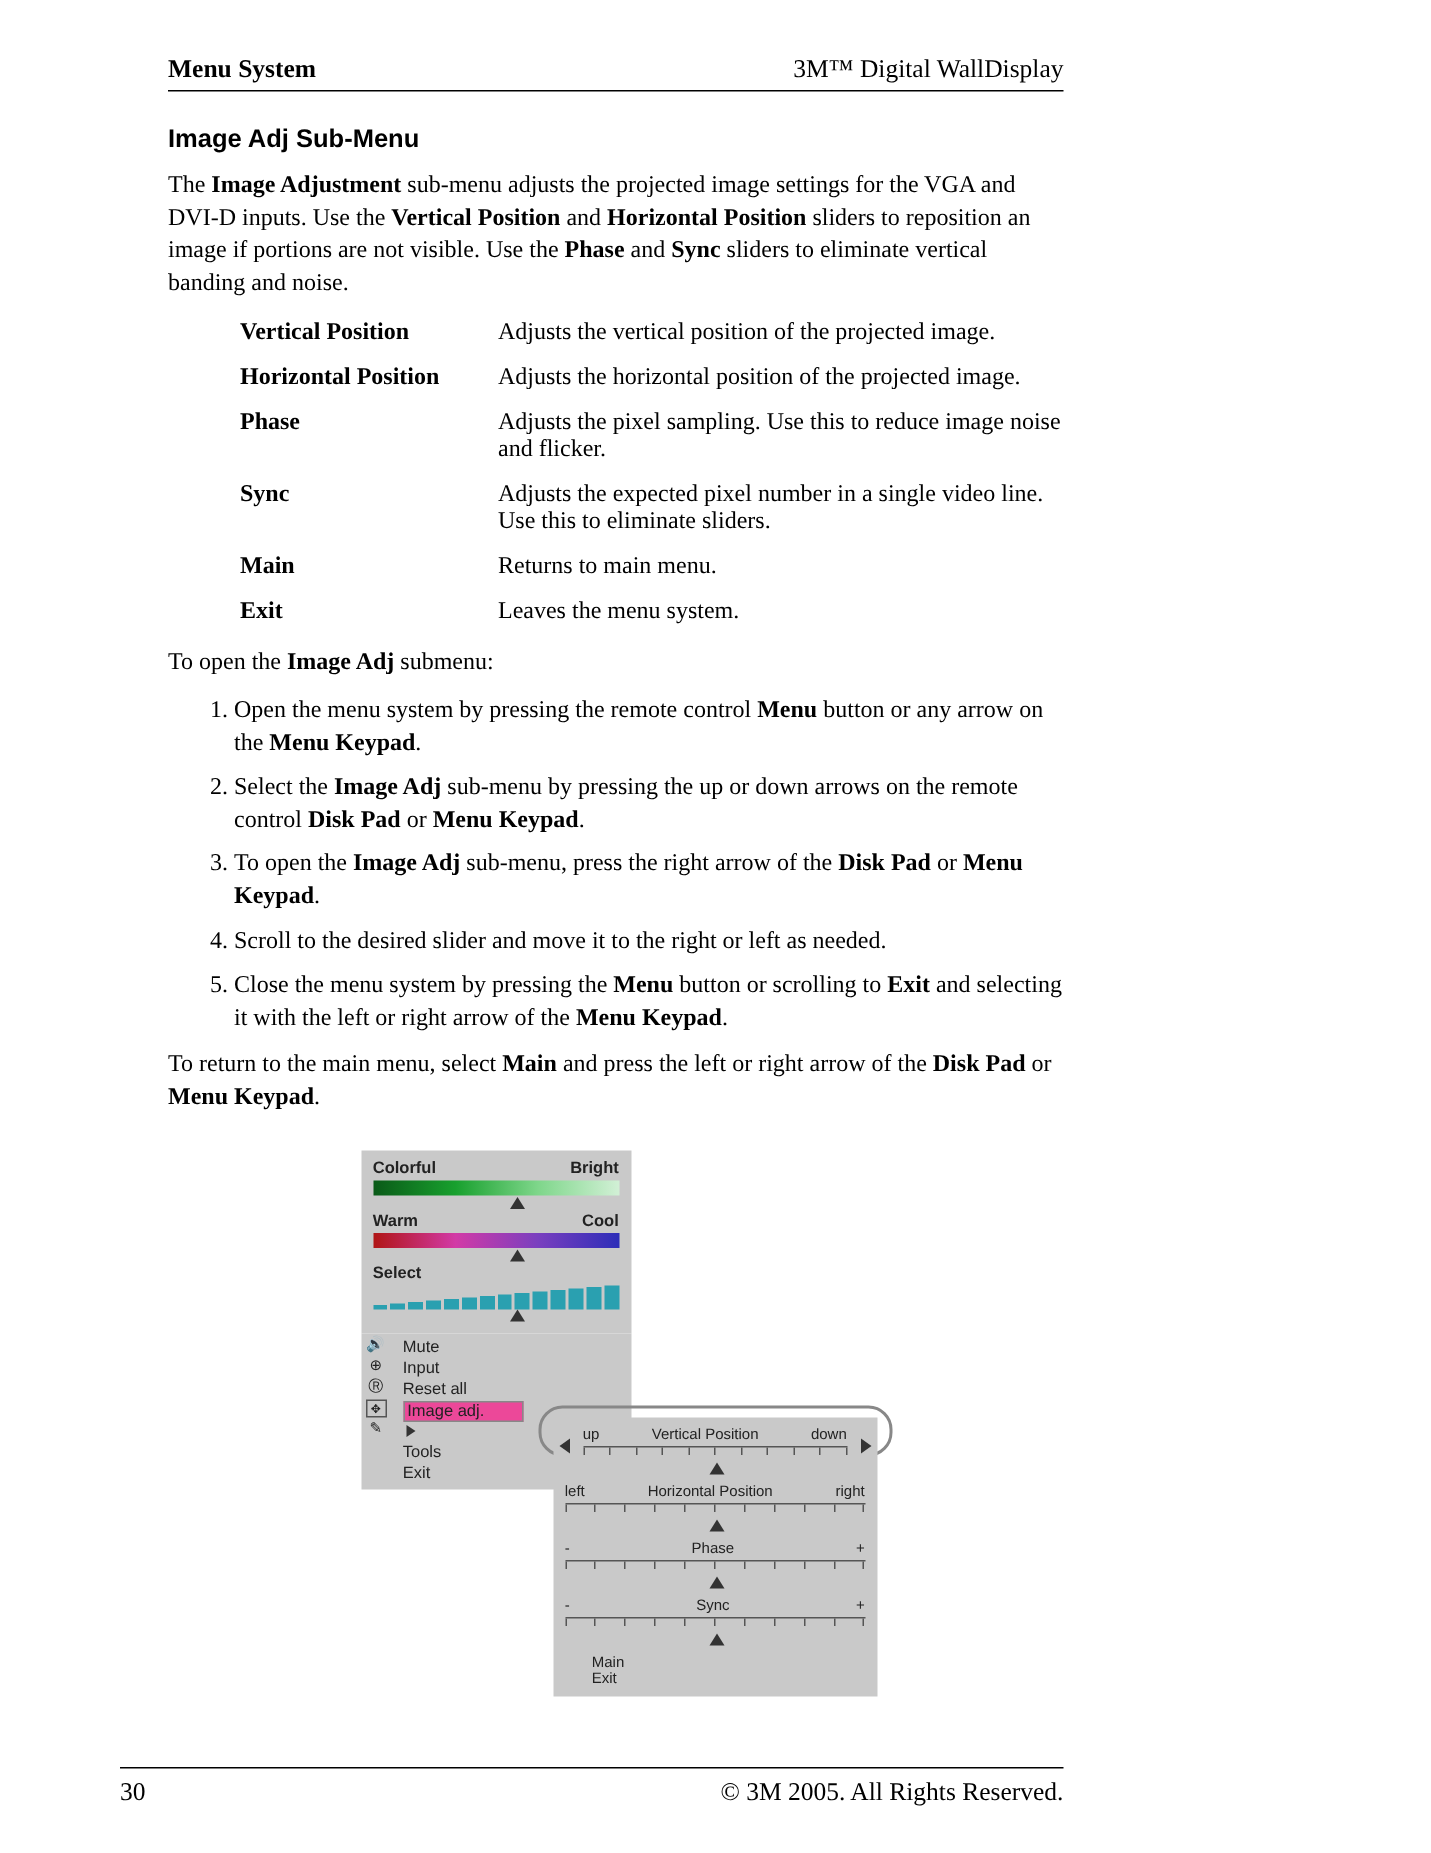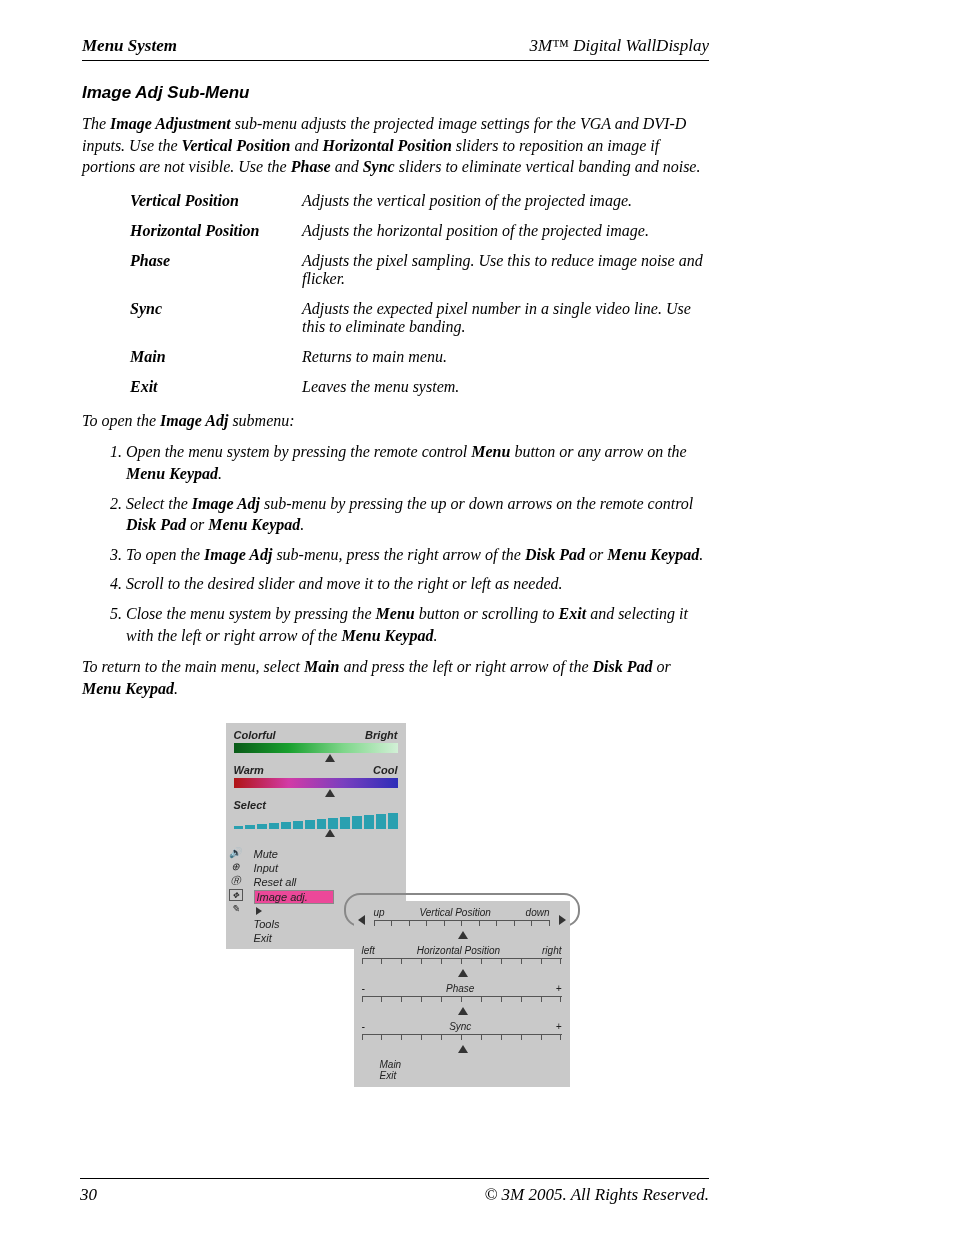--- a/index.html
+++ b/index.html
@@ -7,23 +7,22 @@
     padding: 0;
     background: #fff;
     font-family: "Times New Roman", Times, serif;
     font-size: 16px;
     color: #000;
   }
   .page {
     width: 789px;
     height: 1235px;
     box-sizing: border-box;
-    padding: 36px 80px 30px 82px;
+    padding: 36px 80px 30px 112px;
     position: relative;
-    font-style: italic;
   }
   .header-row {
     display: flex;
     justify-content: space-between;
     font-size: 17px;
     margin-bottom: 2px;
   }
   .header-left { font-weight: bold; }
   .hr {
     border: none;
@@ -227,21 +226,21 @@
     <div class="def-row">
         <div class="def-term">Horizontal Position</div>
         <div class="def-desc">Adjusts the horizontal position of the projected image.</div>
       </div>
     <div class="def-row">
         <div class="def-term">Phase</div>
         <div class="def-desc">Adjusts the pixel sampling. Use this to reduce image noise and flicker.</div>
       </div>
     <div class="def-row">
         <div class="def-term">Sync</div>
-        <div class="def-desc">Adjusts the expected pixel number in a single video line. Use this to eliminate banding.</div>
+        <div class="def-desc">Adjusts the expected pixel number in a single video line. Use this to eliminate sliders.</div>
       </div>
     <div class="def-row">
         <div class="def-term">Main</div>
         <div class="def-desc">Returns to main menu.</div>
       </div>
     <div class="def-row">
         <div class="def-term">Exit</div>
         <div class="def-desc">Leaves the menu system.</div>
       </div>
   </div>

